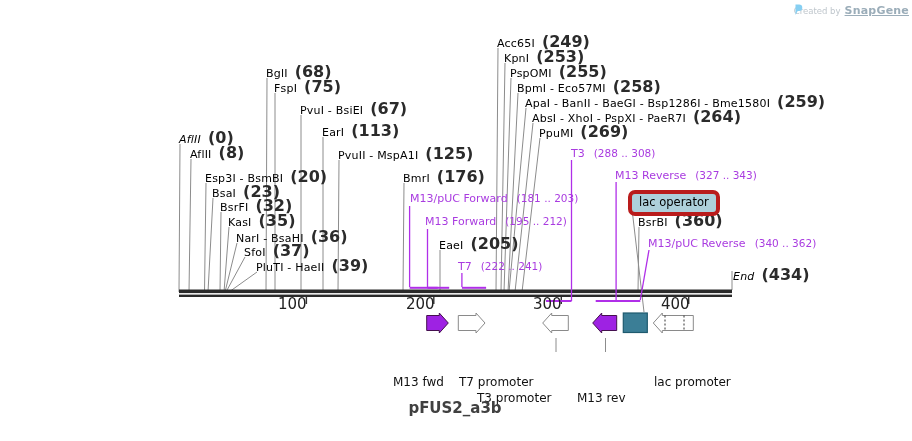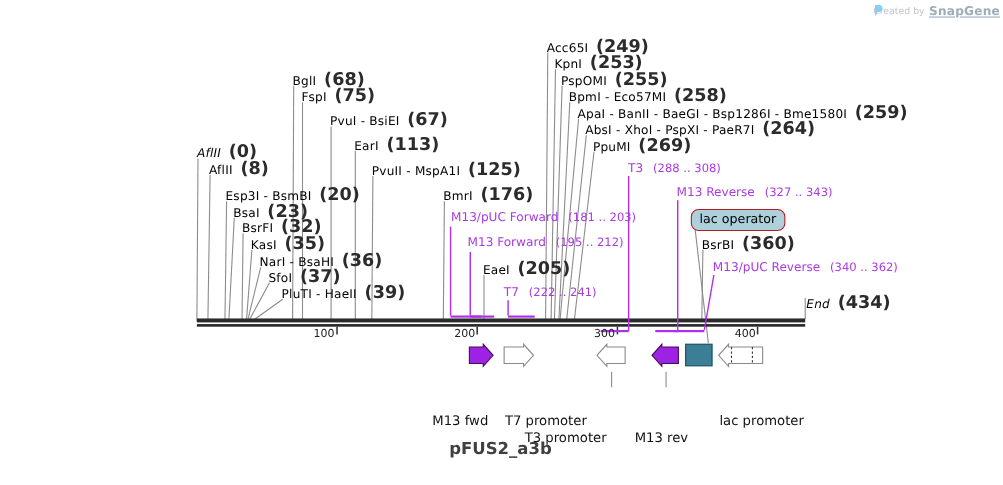--- a/index.html
+++ b/index.html
@@ -6,23 +6,23 @@
   .stage{position:relative;width:912px;height:441px;background:#fff;overflow:hidden;
          font-family:"DejaVu Sans","Liberation Sans",sans-serif;}
   .stage svg{position:absolute;left:0;top:0;z-index:1;}
   .lbl{position:absolute;white-space:nowrap;font-size:11px;color:#000;z-index:2;line-height:12px;}
   .lbl .n{font-weight:normal;letter-spacing:.2px;}
   .lbl .p{color:#2b2b2b;margin-left:7px;font-size:16px;font-weight:bold;}
   .lbl.it .n{font-style:italic;}
   .plbl{position:absolute;white-space:nowrap;font-size:11px;color:#a93be0;z-index:2;line-height:12px;}
   .plbl .r{margin-left:9px;font-size:10.5px;}
   .flbl{position:absolute;white-space:nowrap;font-size:12px;color:#111;z-index:2;line-height:13px;margin-top:40px;}
-  .tick{position:absolute;width:26px;text-align:right;font-size:10px;color:#222;z-index:2;line-height:12px;}
+  .tick{position:absolute;width:26px;text-align:right;font-size:15px;color:#222;z-index:2;line-height:12px;}
   .opbox{position:absolute;left:628px;top:190px;height:15px;padding:1px 7px 2px 7px;
-         background:#add0db;border:1px solid #b91c1c;border-radius:7px;
+         background:#add0db;border:4px solid #b91c1c;border-radius:7px;
          font-size:11.5px;line-height:15px;color:#000;z-index:2;white-space:nowrap;}
   .maptitle{position:absolute;left:330px;top:399px;width:250px;text-align:center;
             font-size:15px;font-weight:bold;color:#404040;z-index:2;}
   .maplen{position:absolute;left:330px;top:417px;width:250px;text-align:center;
           font-size:11px;color:#222;z-index:2;}
   .wm{position:absolute;right:3px;top:4px;display:flex;align-items:center;gap:4px;z-index:2;}
   .wm .cb{font-size:8.5px;color:#bfc6cc;}
   .wm .brand{font-size:11px;font-weight:bold;color:#9badb9;letter-spacing:.2px;text-decoration:underline;}
 </style>
 </head>

